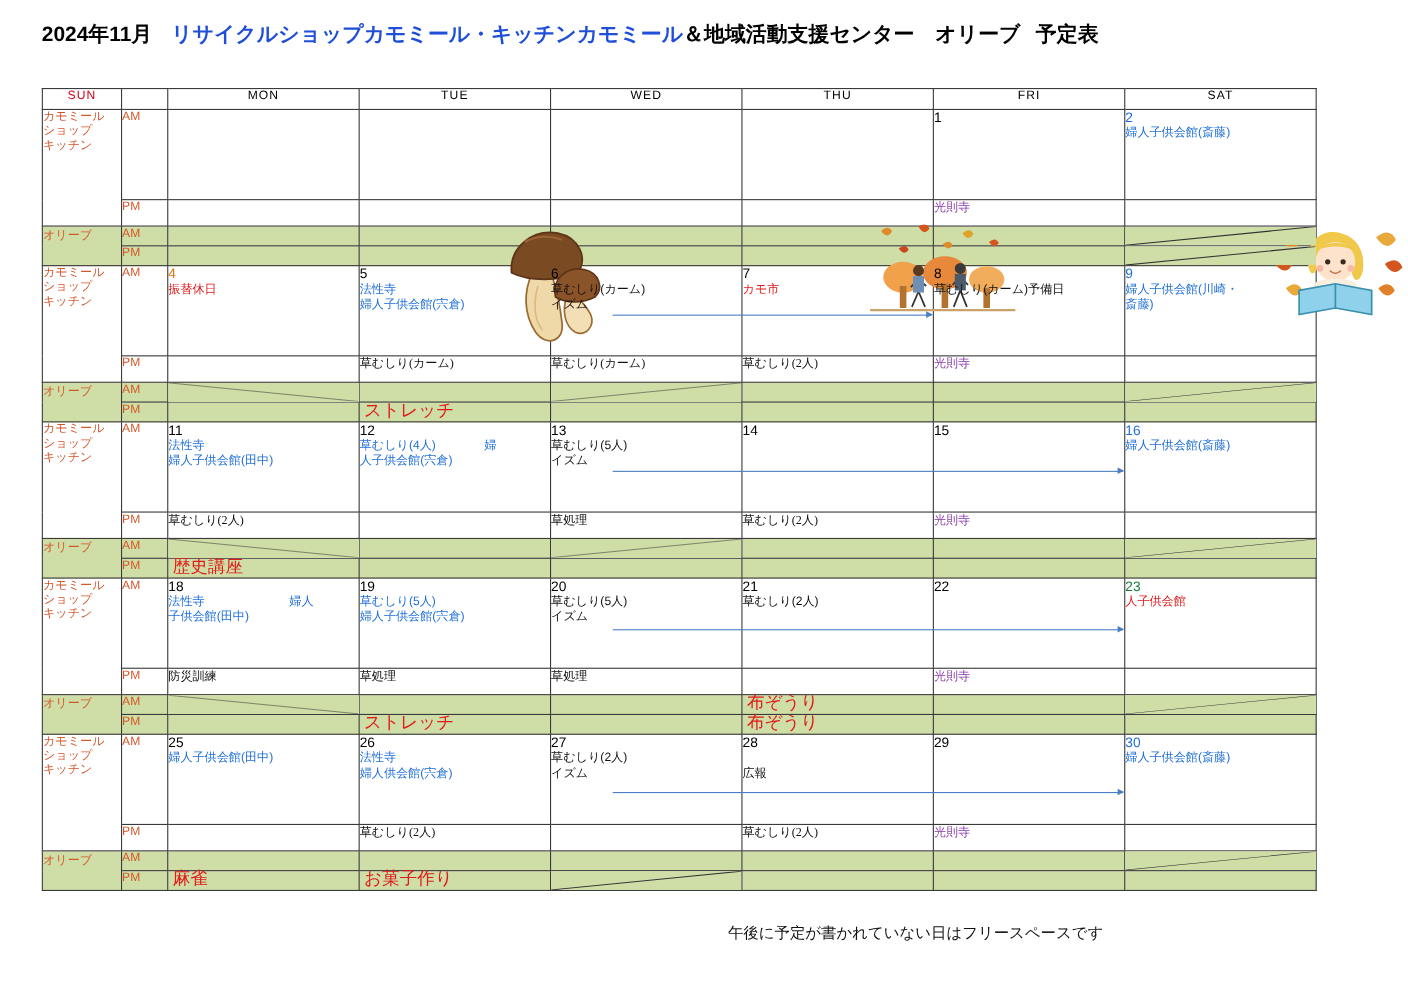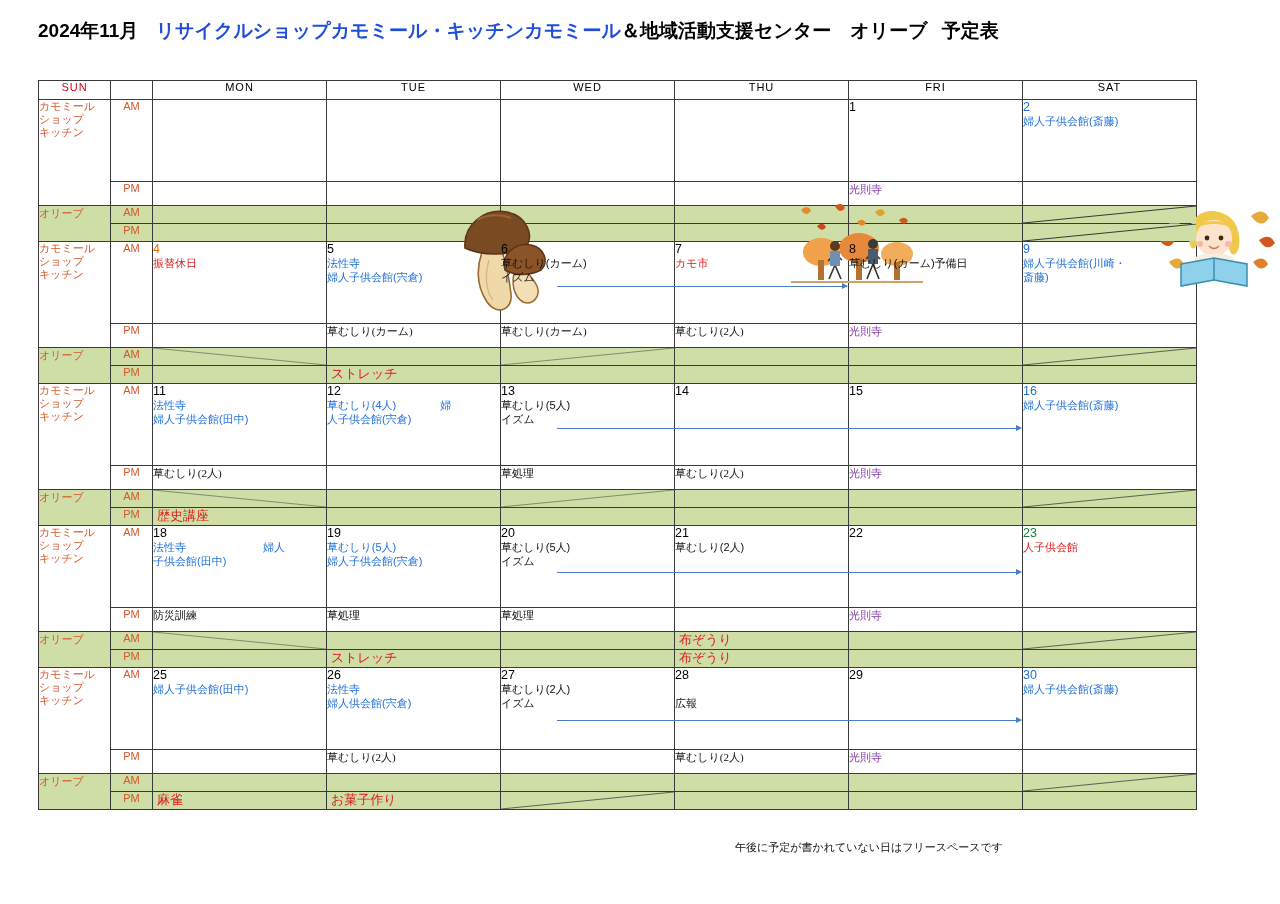--- a/index.html
+++ b/index.html
@@ -66,21 +66,21 @@
     white-space:pre-line;
   }
   .lbl-olive{
     color:#d4572a;
     font-size:11px;
     font-weight:bold;
     padding:2px 0 0 4px;
     vertical-align:middle;
   }
   .ampm{
-    text-align:center;
+    text-align:left;
     color:#d4572a;
     font-weight:bold;
     font-size:11px;
     vertical-align:middle;
   }
   td.am-cell{height:82px;}
   td.pm-cell{height:24px;font-family:Liberation Serif, serif;}
   td.olive{background:#cfdda6;height:18px;}
   td.olive-lbl{background:#cfdda6;}
   td.day{position:relative;padding:2px 3px 0 4px;}
@@ -88,39 +88,39 @@
   .dnum.blue{color:#1f6fd8;}
   .dnum.red{color:#15803d;}
   .dnum.orange{color:#e8720c;}
   .ev{font-size:11px;line-height:14px;white-space:pre-line;}
   .ev.blue{color:#1f6fd8;}
   .ev.red{color:#e01b1b;}
   .ev.purple{color:#8b3fa8;}
   .ev.black{color:#111;}
 
   
-  .olive-txt{font-size:13px;line-height:16px;padding-left:4px;}
+  .olive-txt{font-size:16px;line-height:16px;padding-left:4px;}
   .olive-txt.red{color:#e01b1b;}
 
   
   .slash{position:absolute;left:0;top:0;width:100%;height:100%;pointer-events:none;}
   .slash svg{display:block;width:100%;height:100%;}
 
   
   .arrow{position:absolute;height:1px;background:#4a7ec4;}
   .arrow:after{
     content:"";position:absolute;right:-1px;top:-3px;
     border-left:6px solid #4a7ec4;
     border-top:3.5px solid transparent;
     border-bottom:3.5px solid transparent;
   }
 
   .footnote{
     position:absolute;right:88px;top:840px;
-    font-size:11px;color:#111;
+    font-size:14px;color:#111;
   }
 
   
   .illu{position:absolute;pointer-events:none;}
   #illu-mushroom{left:300px;top:98px;}
   #illu-walk{left:460px;top:104px;}
   #illu-read{left:650px;top:100px;}
 </style>
 </head>
 <body>

